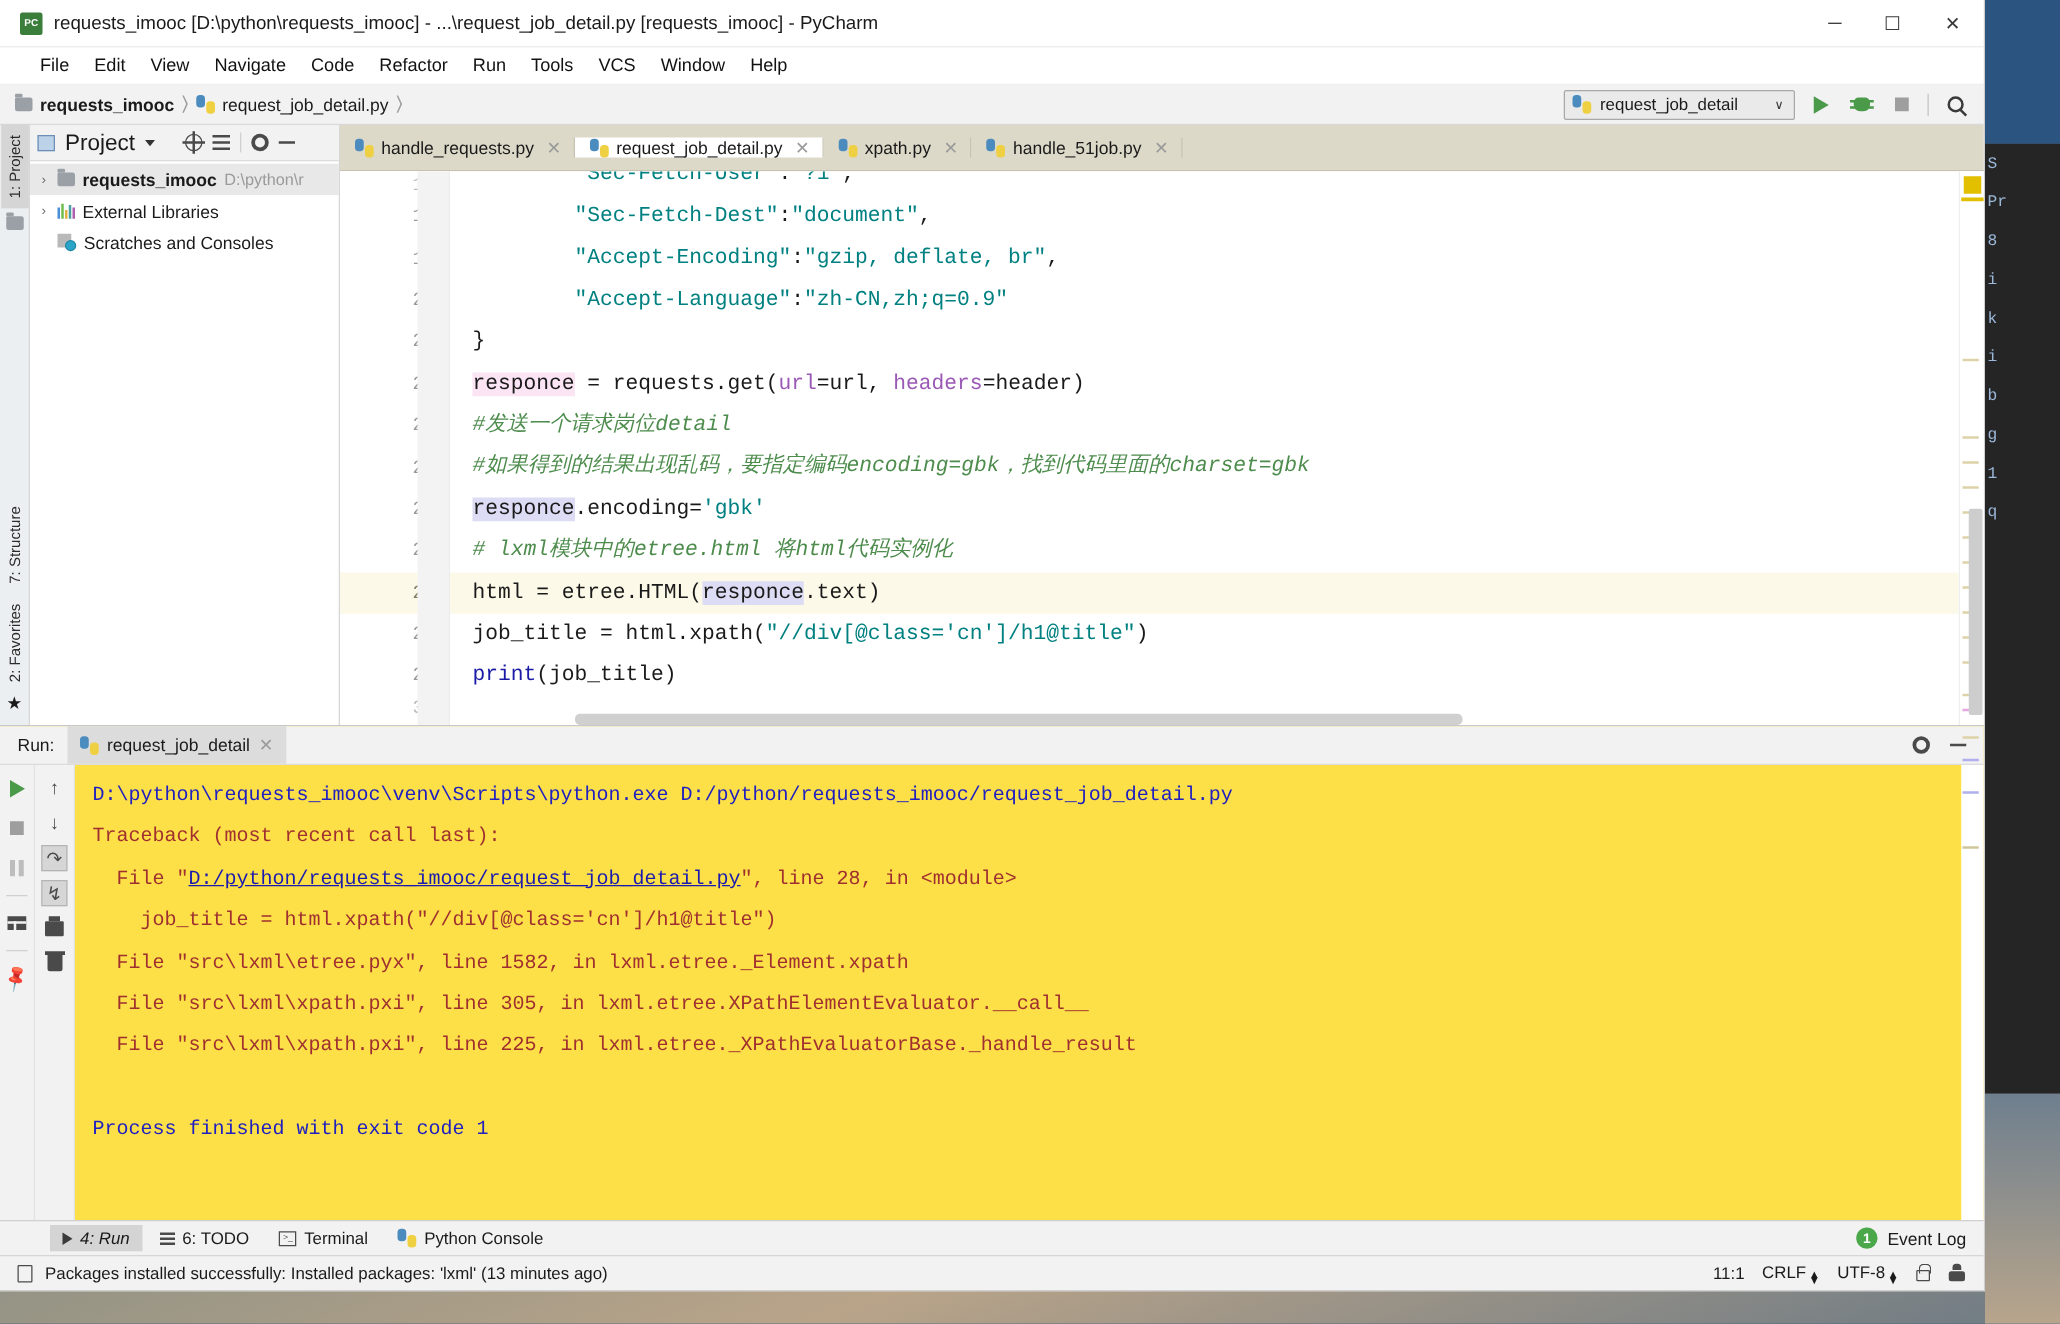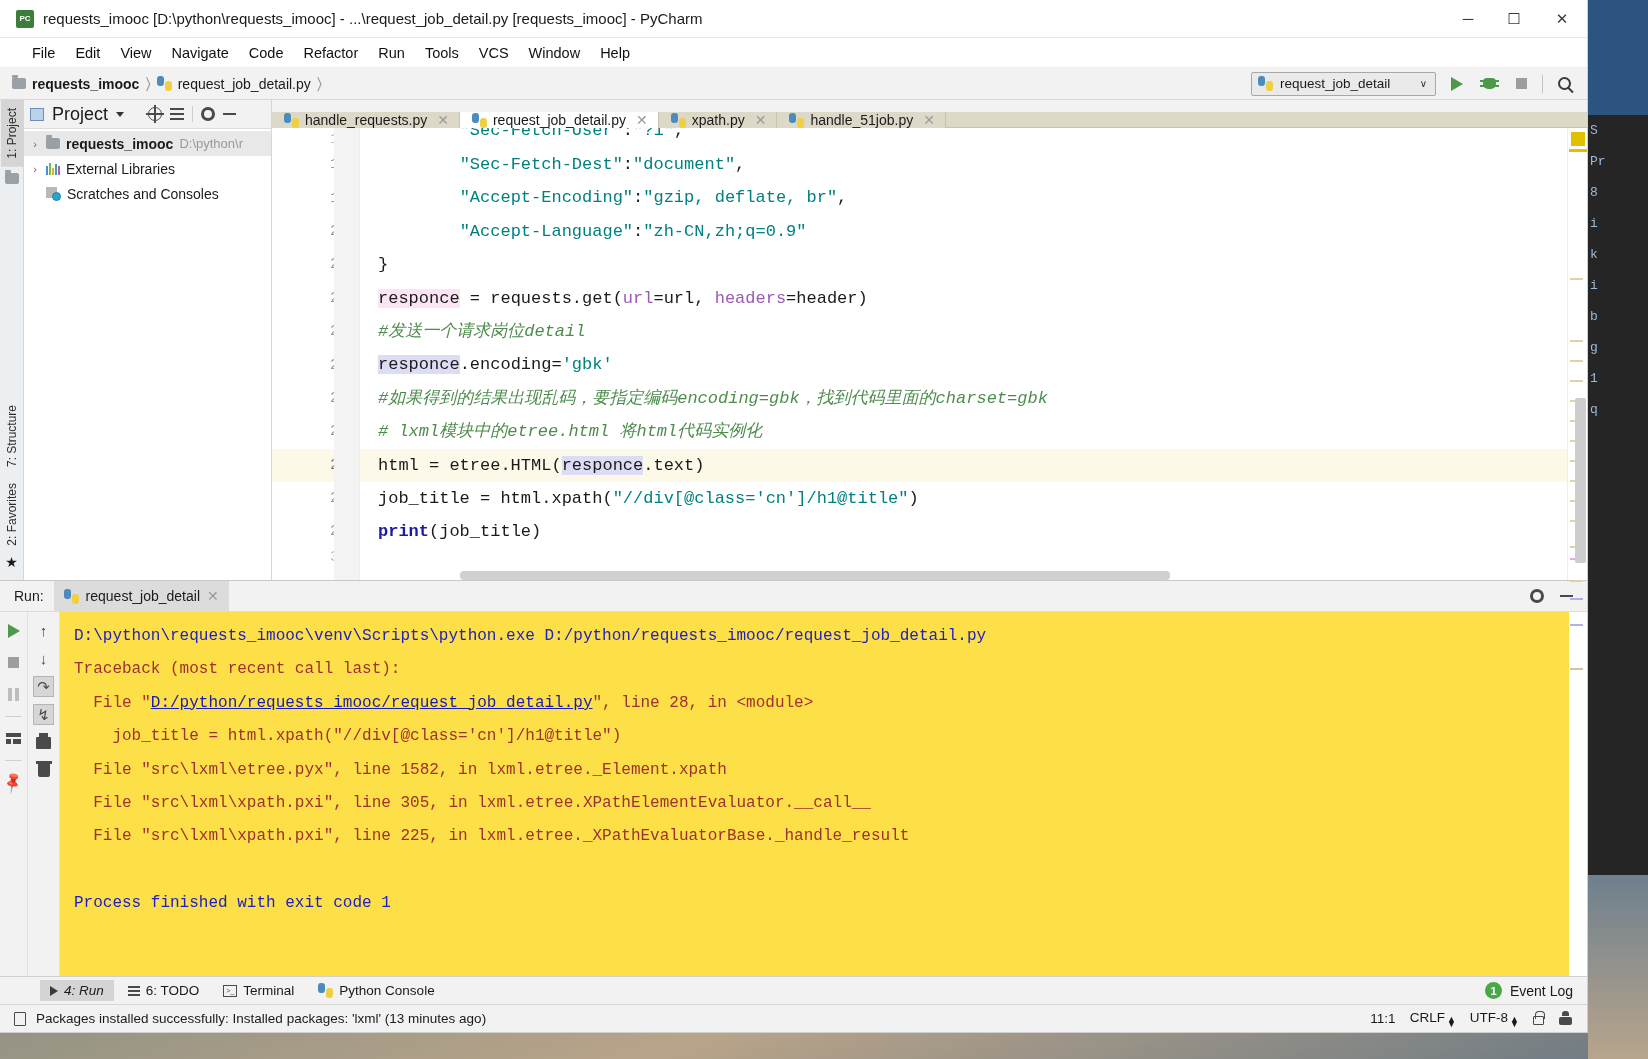--- a/index.html
+++ b/index.html
@@ -128,22 +128,22 @@
   .tpath{ color:#9a9a9a; font-size:13px; }
   .lib-ico{ width:14px;height:13px;display:flex;gap:1.2px;align-items:flex-end;}
   .lib-ico i{ width:2.2px; display:block; }
   .scratch-ico{width:15px;height:14px;position:relative;}
   .scratch-ico .pg{position:absolute;left:0;top:0;width:11px;height:11px;background:#b9b9b9;}
   .scratch-ico .cl{position:absolute;right:0;bottom:0;width:9px;height:9px;border-radius:50%;
        background:#2aa5c9;border:1px solid #1e87a6;}
 
   
   #editorcol{ flex:1; display:flex;flex-direction:column; min-width:0; }
-  #tabs{ height:16px; background:#dcd9c8; display:flex; align-items:flex-start; flex:none;
-         border-bottom:1px solid #c6c3b3;margin-top:12px;}
+  #tabs{ height:37px; background:#dcd9c8; display:flex; align-items:center; flex:none;
+         border-bottom:1px solid #c6c3b3;}
   .etab{ display:flex;align-items:center;gap:6px; padding:0 10px 0 12px; font-size:14px;
          border-right:1px solid #c6c3b3; background:#dcd9c8; color:#1a1a1a; white-space:nowrap;}
   .etab.active{ background:#ffffff; }
   .etab .x{ color:#9a9a9a; font-size:14px; margin-left:4px; }
 
   #editorwrap{ flex:1; display:flex; min-height:0; background:#fff; position:relative; }
   #gutter{ width:88px; background:#fff; flex:none; position:relative; }
   #gutter .gl{ height:33.4px; display:flex; align-items:center; justify-content:flex-end;
                padding-right:12px; color:#999; font-size:15px;
                font-family:"Liberation Mono", monospace; }
@@ -152,21 +152,21 @@
                background:#f3f3f3; border-right:1px solid #ededed;}
   #codearea{ flex:1; position:relative; overflow:hidden;
              font-family:"Liberation Mono", "DejaVu Sans Mono", monospace; font-size:17px; }
   .cline{ height:33.4px; line-height:33.4px; white-space:pre; padding-left:18px; }
   .cline.cur{ background:#fcf9e9; }
   .str{ color:#008080; }
   .cmt{ color:#4d8c4d; font-style:italic; }
   .param{ color:#9b59b6; }
   .id-hl-pink{ background:#fbe4f4; }
   .id-hl-blue{ background:#dcdcf5; }
-  .builtin{ color:#1a1aa6;font-weight:bold; }
+  .builtin{ color:#1a1aa6; }
   #hscroll{ position:absolute; left:100px; bottom:0; height:9px; width:710px;
             background:#d0d0d0; border-radius:4px; }
 
   
   #rightmarkers{ width:20px; flex:none; background:#fff; position:relative;
                  border-left:1px solid #eee;}
   .mk{ position:absolute; left:2px; height:2px; width:13px; }
   #vscroll{ position:absolute; right:1px; top:270px; width:11px; height:165px;
             background:#cdcdcd; border-radius:2px; }
   #errbox{ position:absolute; right:2px; top:4px; width:14px; height:14px; background:#e2c000; }
@@ -430,22 +430,22 @@
         </div>
         <div id="codearea">
           <div id="code-lines">
               <div class="cline" style="height: 20px; line-height: 6px; overflow: hidden;">        <span class="str">"Sec-Fetch-User"</span>:<span class="str">"?1"</span>,</div>
               <div class="cline">        <span class="str">"Sec-Fetch-Dest"</span>:<span class="str">"document"</span>,</div>
               <div class="cline">        <span class="str">"Accept-Encoding"</span>:<span class="str">"gzip, deflate, br"</span>,</div>
               <div class="cline">        <span class="str">"Accept-Language"</span>:<span class="str">"zh-CN,zh;q=0.9"</span></div>
               <div class="cline">}</div>
               <div class="cline"><span class="id-hl-pink">responce</span> = requests.get(<span class="param">url</span>=url, <span class="param">headers</span>=header)</div>
               <div class="cline"><span class="cmt">#发送一个请求岗位detail</span></div>
+              <div class="cline"><span class="cmt">#如果得到的结果出现乱码，要指定编码encoding=gbk，找到代码里面的charset=gbk</span></div>
               <div class="cline"><span class="id-hl-blue">responce</span>.encoding=<span class="str">'gbk'</span></div>
-              <div class="cline"><span class="cmt">#如果得到的结果出现乱码，要指定编码encoding=gbk，找到代码里面的charset=gbk</span></div>
               <div class="cline"><span class="cmt"># lxml模块中的etree.html 将html代码实例化</span></div>
               <div class="cline cur">html = etree.HTML(<span class="id-hl-blue">responce</span>.text)</div>
               <div class="cline">job_title = html.xpath(<span class="str">"//div[@class='cn']/h1@title"</span>)</div>
               <div class="cline"><span class="builtin">print</span>(job_title)</div>
               <div class="cline" style="height: 18px;"></div>
             </div>
           <div id="hscroll"></div>
         </div>
         <div id="rightmarkers">
           <div id="errbox"></div>

